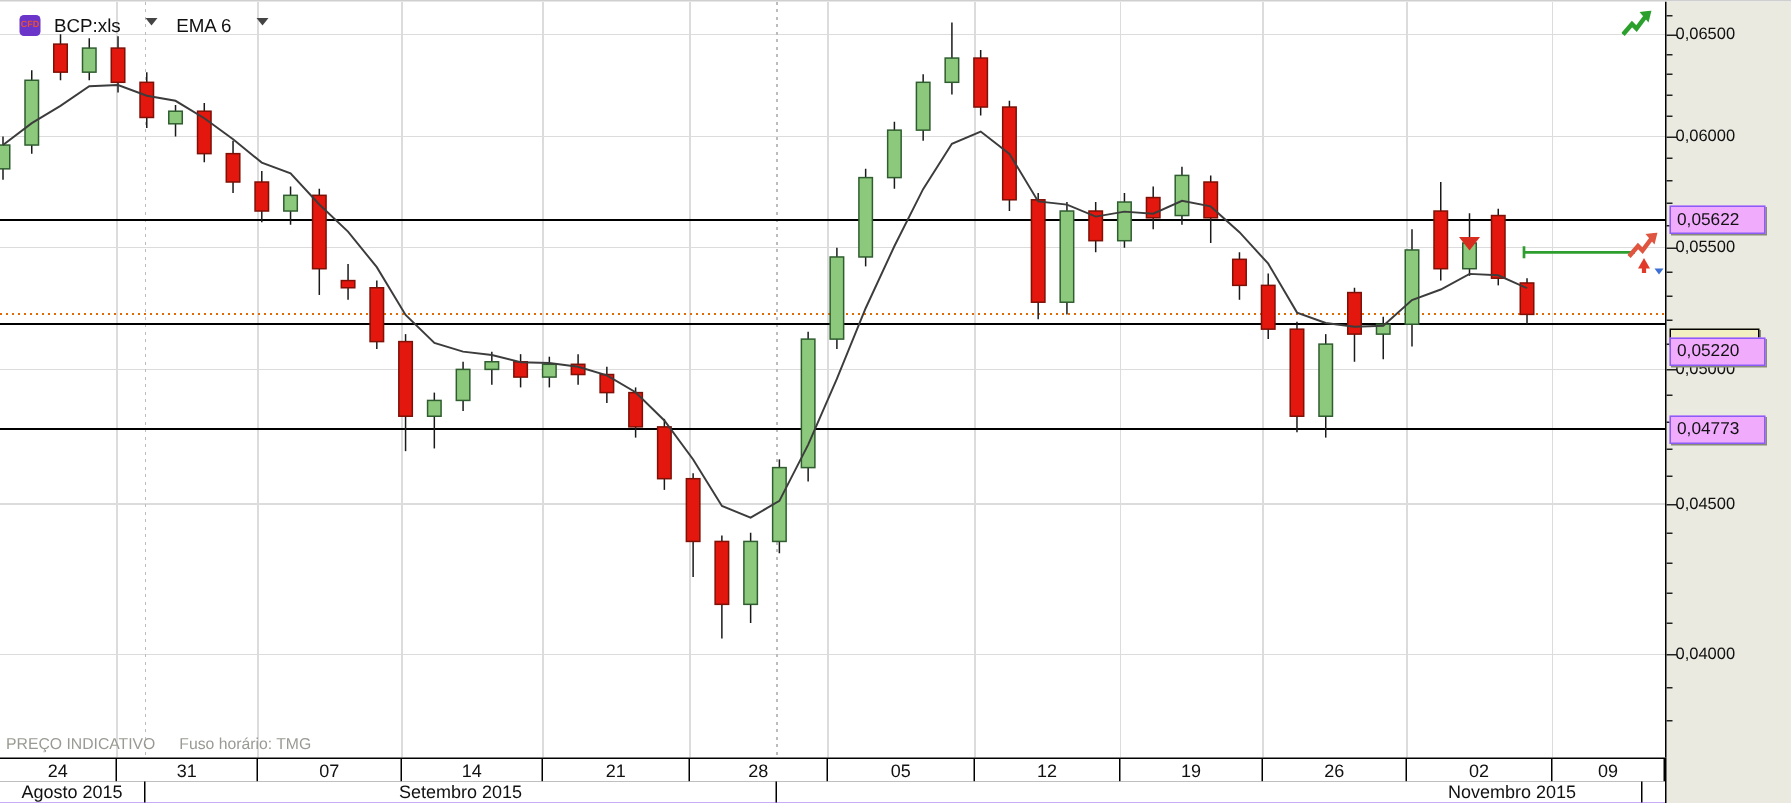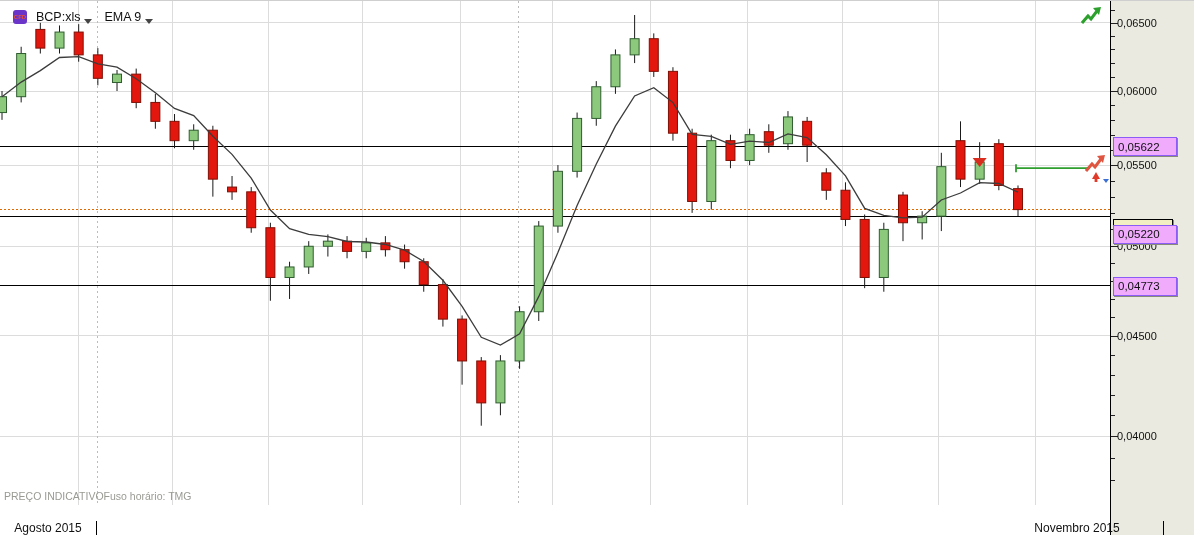--- a/index.html
+++ b/index.html
@@ -2,42 +2,42 @@
 <html><head>
 <meta charset="utf-8">
 <style>
   html,body{margin:0;padding:0;background:#fff;font-family:"Liberation Sans",sans-serif;}
   #stage{position:relative;width:1194px;height:535px;background:#fff;overflow:hidden;border-top:1px solid #cfcfcf;}
   #plot{position:absolute;left:0;top:0;}
   
   #header{position:absolute;left:13px;top:8px;display:flex;align-items:center;gap:6px;z-index:30;}
   #cfd-badge{width:14px;height:14px;background:#6a35c8;border-radius:3px;color:#e8503a;
     font-size:6px;font-weight:bold;display:flex;align-items:center;justify-content:center;letter-spacing:0;}
-  .selector{display:flex;align-items:flex-end;gap:4px;cursor:pointer;padding:1px 3px;}
+  .selector{display:flex;align-items:flex-start;gap:17px;cursor:pointer;padding:1px 3px;}
   .selector .lbl{font-size:12.5px;color:#111;}
   .caret{width:0;height:0;border-left:4px solid transparent;border-right:4px solid transparent;
     border-top:5px solid #444;margin-top:2px;}
   
   #axis-panel{position:absolute;left:1110px;top:0;width:84px;height:535px;background:#eaeae1;
     border-left:1px solid #000;}
   .tick{position:absolute;left:0;height:1px;background:#222;}
   .axis-label{position:absolute;left:6px;font-size:11px;color:#111;transform:translateY(-50%);white-space:nowrap;}
   .price-tag{position:absolute;left:2px;width:58px;height:17px;background:#f0abfc;border:1px solid #8b5cf6;
     box-shadow:1px 1px 0 #8a8a7a;font-size:11.5px;color:#111;display:flex;align-items:center;
     padding-left:4px;z-index:5;}
   .price-tag-sliver{position:absolute;left:2px;width:58px;height:10px;background:#f2efc3;
     border:1px solid #000;box-shadow:1px 1px 0 #8a8a7a;z-index:4;}
   
   #date-row,#month-row{position:absolute;left:0;width:1110px;background:#fff;z-index:20;}
   #date-row{top:504px;height:15px;border-top:1px solid #000;border-bottom:1px solid #000;}
   #month-row{top:520px;height:14px;border-bottom:1px solid #8b5cf6;}
   .t-cell{position:absolute;top:0;height:100%;border-right:1px solid #000;font-size:12px;color:#111;
     display:flex;align-items:center;justify-content:center;overflow:hidden;}
   .t-cell.first{border-left:none;}
-  #footer-note{position:absolute;left:4px;top:489px;font-size:10.5px;color:#9a9a94;z-index:25;display:flex;white-space:nowrap;}
+  #footer-note{position:absolute;left:4px;top:489px;font-size:10.5px;color:#9a9a94;z-index:25;display:flex;gap:16px;white-space:nowrap;}
   #corner{position:absolute;left:1110px;top:504px;width:84px;height:31px;background:#eaeae1;border-left:1px solid #000;}
 </style>
 </head>
 <body>
 
 <div id="stage">
 
   <svg id="plot" width="1110" height="504">
       <line x1="0" x2="1110" y1="21.836196538063177" y2="21.836196538063177" stroke="#dcdcdc" stroke-width="1" shape-rendering="crispEdges"></line>
       <line x1="0" x2="1110" y1="90.00056639284685" y2="90.00056639284685" stroke="#dcdcdc" stroke-width="1" shape-rendering="crispEdges"></line>
@@ -176,21 +176,21 @@
       <polygon points="972.6700000000001,157.00834456534267 986.6700000000001,157.00834456534267 979.6700000000001,166.00834456534267" fill="#d82c1e"></polygon>
     </svg>
 
   <div id="header">
     <div id="cfd-badge">CFD</div>
     <div class="selector">
       <span class="lbl">BCP:xls</span>
       <span class="caret"></span>
     </div>
     <div class="selector">
-      <span class="lbl">EMA 9</span>
+      <span class="lbl">EMA 6</span>
       <span class="caret"></span>
     </div>
   </div>
 
   <svg width="22" height="20" style="position:absolute;left:1081px;top:6px;z-index:30;cursor:pointer">
     <path d="M1 16 L7 9 L10 12 L16 4" stroke="#2ca02c" stroke-width="3" fill="none"></path>
     <polygon points="12,1 20,0 18,8" fill="#2ca02c"></polygon>
   </svg>
 
   <svg width="26" height="30" style="position:absolute;left:1085px;top:154px;z-index:30;cursor:pointer">
@@ -238,23 +238,38 @@
       <div class="axis-label" style="top: 164.099px;">0,05500</div>
       <div class="axis-label" style="top: 245.266px;">0,05000</div>
       <div class="axis-label" style="top: 334.991px;">0,04500</div>
       <div class="axis-label" style="top: 435.295px;">0,04000</div>
       <div class="price-tag" style="top: 136.416px;">0,05622</div>
       <div class="price-tag" style="top: 199.596px; margin-top: 24px;">0,05220</div>
       <div class="price-tag-sliver" style="top: 217.596px;"></div>
       <div class="price-tag" style="top: 275.833px;">0,04773</div>
     </div>
 
+  <div id="date-row">
+      <div class="t-cell first" style="left: 0px; width: 77px;">24</div>
+      <div class="t-cell" style="left: 78px; width: 93px;">31</div>
+      <div class="t-cell" style="left: 172px; width: 95px;">07</div>
+      <div class="t-cell" style="left: 268px; width: 93px;">14</div>
+      <div class="t-cell" style="left: 362px; width: 97px;">21</div>
+      <div class="t-cell" style="left: 460px; width: 91px;">28</div>
+      <div class="t-cell" style="left: 552px; width: 97px;">05</div>
+      <div class="t-cell" style="left: 650px; width: 96px;">12</div>
+      <div class="t-cell" style="left: 747px; width: 94px;">19</div>
+      <div class="t-cell" style="left: 842px; width: 95px;">26</div>
+      <div class="t-cell" style="left: 938px; width: 96px;">02</div>
+      <div class="t-cell" style="left: 1035px; width: 74px;">09</div>
+    </div>
   <div id="month-row">
       <div class="t-cell first" style="left: 0px; width: 96px;">Agosto 2015</div>
-      <div class="t-cell" style="left: 991px; width: 172px;">Novembro 2015</div>
+      <div class="t-cell" style="left: 97px; width: 420px;">Setembro 2015</div>
+      <div class="t-cell" style="left: 922px; width: 172px;">Novembro 2015</div>
     </div>
   <div id="corner"></div>
 
   <div id="footer-note">
     <span>PREÇO INDICATIVO</span>
     <span>Fuso horário: TMG</span>
   </div>
 </div>
 
 </body></html>

